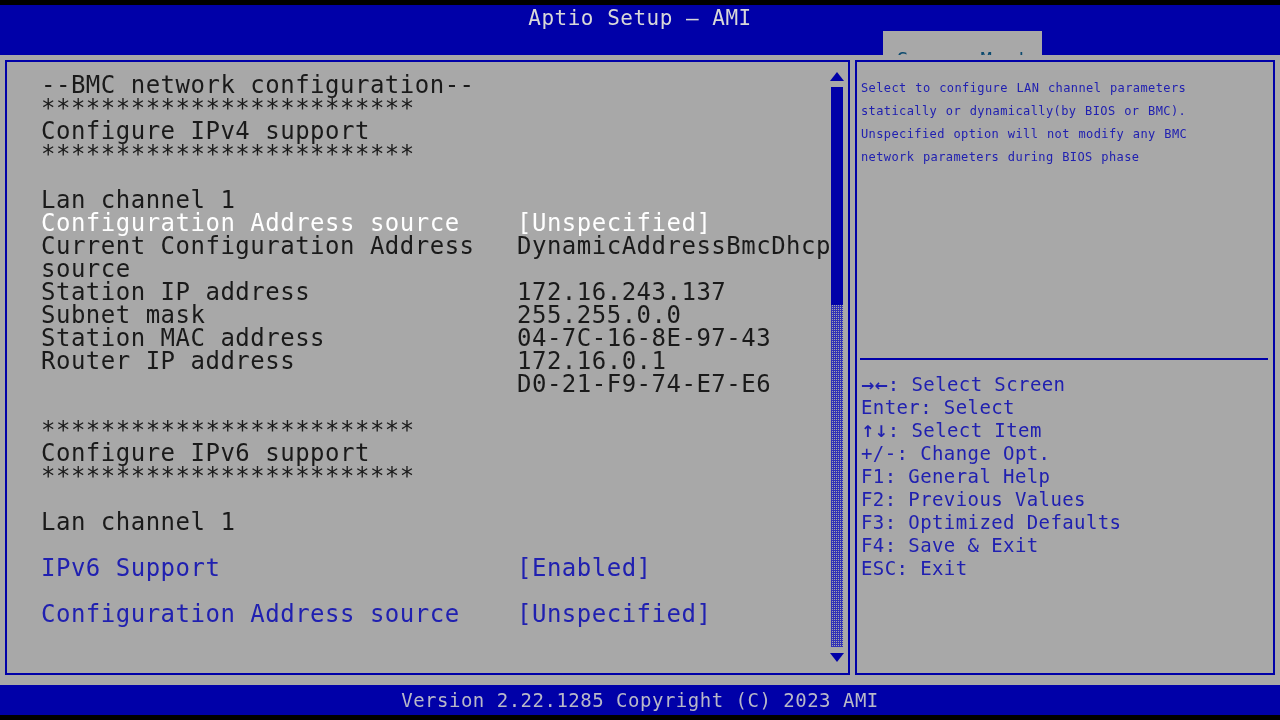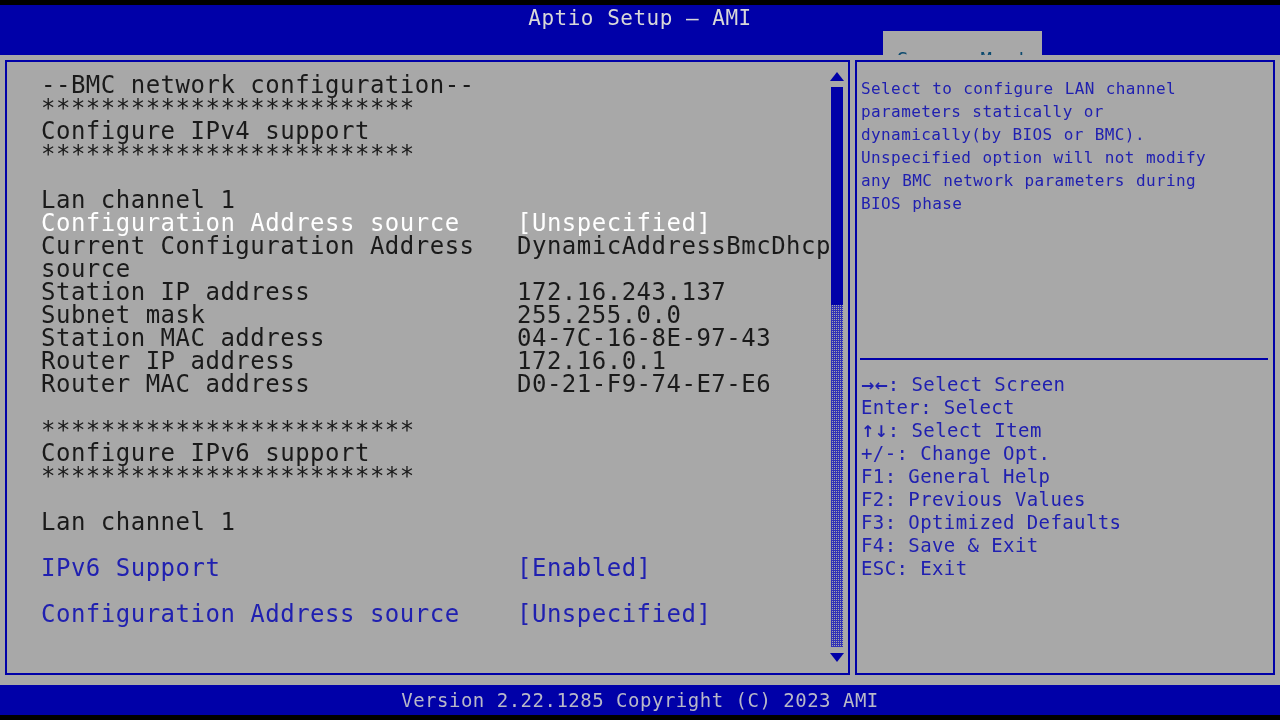--- a/index.html
+++ b/index.html
@@ -170,21 +170,21 @@
     border: 2px solid #0000a8;
     box-sizing: border-box;
     background: #a8a8a8;
     overflow: hidden;
   }
   .help-text {
     position: absolute;
     left: 4px;
     top: 15px;
     width: 378px;
-    font-size: 16px;
+    font-size: 12px;
     line-height: 23px;
     letter-spacing: 0.4px;
     color: #2020b0;
     word-spacing: 1px;
   }
   .help-divider {
     position: absolute;
     left: 3px;
     top: 296px;
     width: 408px;
@@ -261,21 +261,21 @@
         <div class="row" style="top: 58px;"><span class="lbl c-dark">Configure IPv4 support</span></div>
         <div class="row" style="top: 81px;"><span class="lbl c-dark">*************************</span></div>
         <div class="row" style="top: 127px;"><span class="lbl c-dark">Lan channel 1</span></div>
         <div class="row" style="top: 150px;"><span class="lbl c-white">Configuration Address source</span><span class="val c-white">[Unspecified]</span></div>
         <div class="row" style="top: 173px;"><span class="lbl c-dark">Current Configuration Address</span><span class="val c-dark">DynamicAddressBmcDhcp</span></div>
         <div class="row" style="top: 196px;"><span class="lbl c-dark">source</span></div>
         <div class="row" style="top: 219px;"><span class="lbl c-dark">Station IP address</span><span class="val c-dark">172.16.243.137</span></div>
         <div class="row" style="top: 242px;"><span class="lbl c-dark">Subnet mask</span><span class="val c-dark">255.255.0.0</span></div>
         <div class="row" style="top: 265px;"><span class="lbl c-dark">Station MAC address</span><span class="val c-dark">04-7C-16-8E-97-43</span></div>
         <div class="row" style="top: 288px;"><span class="lbl c-dark">Router IP address</span><span class="val c-dark">172.16.0.1</span></div>
-        <div class="row" style="top: 311px;"><span class="lbl c-dark">Router MAC address</span><span class="val c-dark">D0-21-F9-74-E7-E6</span></div>
+        <div class="row" style="top: 311px;"><span class="val c-dark">D0-21-F9-74-E7-E6</span></div>
         <div class="row" style="top: 357px;"><span class="lbl c-dark">*************************</span></div>
         <div class="row" style="top: 380px;"><span class="lbl c-dark">Configure IPv6 support</span></div>
         <div class="row" style="top: 403px;"><span class="lbl c-dark">*************************</span></div>
         <div class="row" style="top: 449px;"><span class="lbl c-dark">Lan channel 1</span></div>
         <div class="row" style="top: 495px;"><span class="lbl c-blue">IPv6 Support</span><span class="val c-blue">[Enabled]</span></div>
         <div class="row" style="top: 541px;"><span class="lbl c-blue">Configuration Address source</span><span class="val c-blue">[Unspecified]</span></div>
       </div>
   </div>
 
   <div class="scrollbar">

